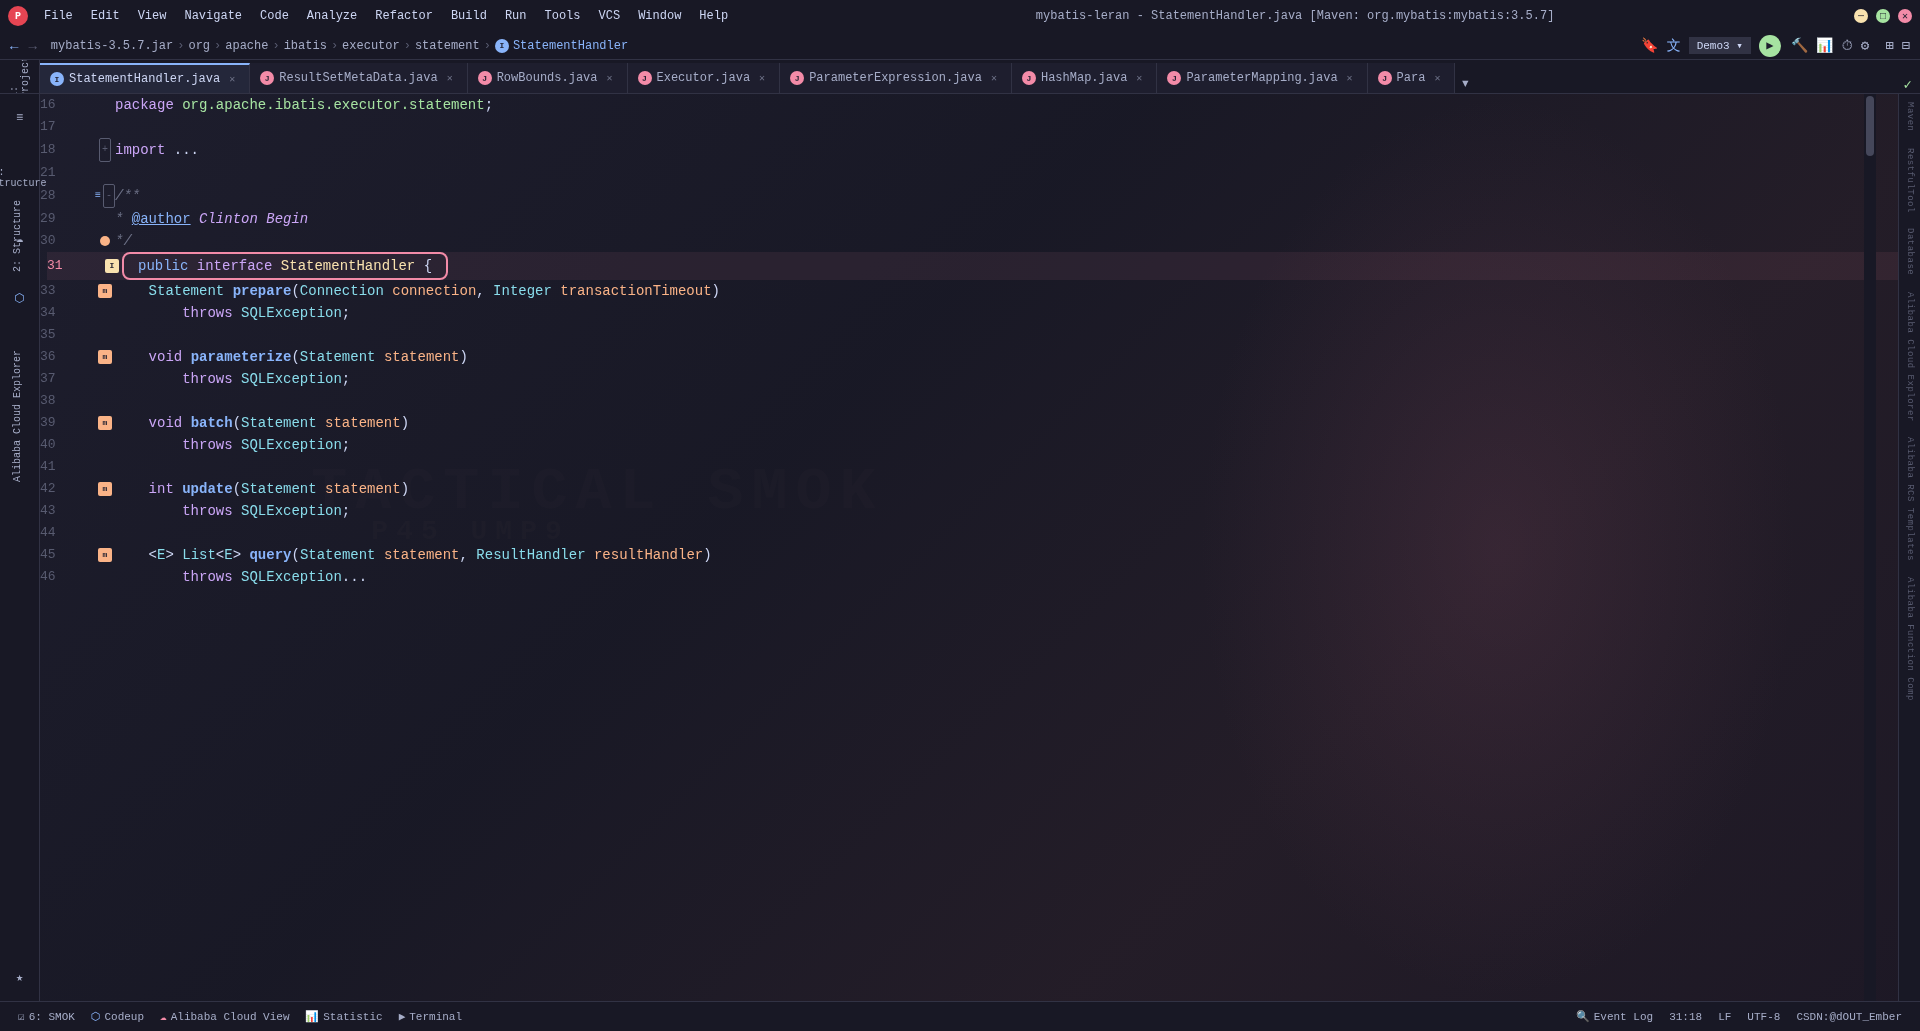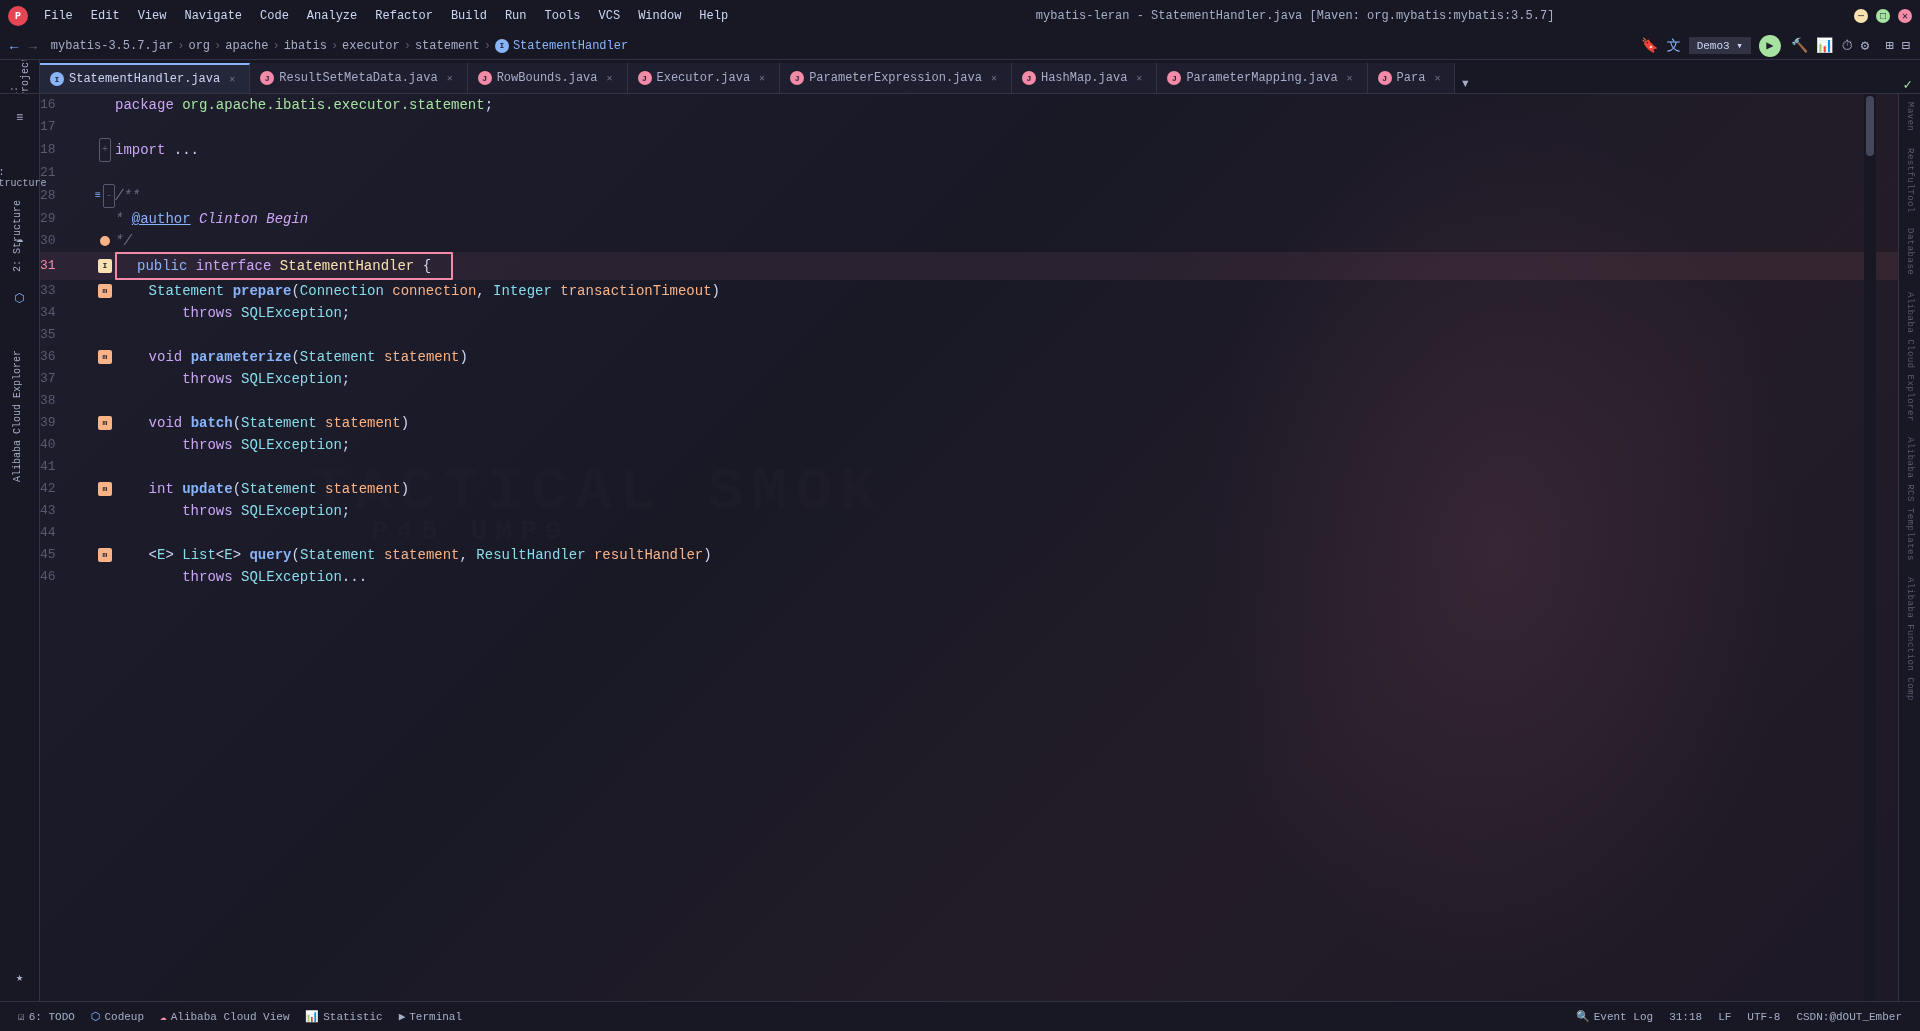--- a/index.html
+++ b/index.html
@@ -592,27 +592,27 @@
       <div class="code-line">
         <span class="line-number">30</span>
         <span class="line-gutter">
           <span style="width:10px; height:10px; background:#fab387; border-radius:50%; display:inline-block;"></span>
         </span>
         <span class="line-code">
           <span class="comment"> */</span>
         </span>
       </div>
 
-      <div class="code-line" style="background:rgba(243,139,168,0.08);">
+      <div class="code-line" style="background:rgba(243,139,168,0.08);margin-left:7px;">
         <span class="line-number" style="color:#f38ba8;">31</span>
         <span class="line-gutter">
           <span style="width:14px; height:14px; background:#f9e2af; border-radius:2px; display:inline-flex; align-items:center; justify-content:center; font-size:8px; color:#1e1e2e; font-weight:bold;">I</span>
         </span>
         <span class="line-code">
-          <span style="border:2px solid #f38ba8; border-radius:1px; padding:1px 20px; display:inline-block;">
+          <span style="border:2px solid #f38ba8; border-radius:8px; padding:1px 14px; display:inline-block;">
             <span class="kw-modifier">public </span><span class="kw">interface </span><span class="interface-name">StatementHandler</span><span class="punctuation"> {</span>
           </span>
         </span>
       </div>
 
 
       <div class="code-line">
         <span class="line-number">33</span>
         <span class="line-gutter">
           <span style="width:14px; height:14px; background:#fab387; border-radius:2px; display:inline-flex; align-items:center; justify-content:center; font-size:8px; color:#1e1e2e; font-weight:bold;">m</span>
@@ -740,21 +740,21 @@
     <div class="right-sidebar-item">Alibaba Cloud Explorer</div>
     <div class="right-sidebar-item">Alibaba RCS Templates</div>
     <div class="right-sidebar-item">Alibaba Function Comp</div>
   </div>
 </div>
 
 <div id="status-bar">
 
   <div class="status-item">
     <span style="font-size:11px;">☑</span>
-    <span>6: TODO</span>
+    <span>6: SMOK</span>
   </div>
 
   <div class="status-item">
     <span style="font-size:11px; color:#89b4fa;">⬡</span>
     <span>Codeup</span>
   </div>
 
   <div class="status-item">
     <span style="font-size:11px; color:#f38ba8;">☁</span>
     <span>Alibaba Cloud View</span>

